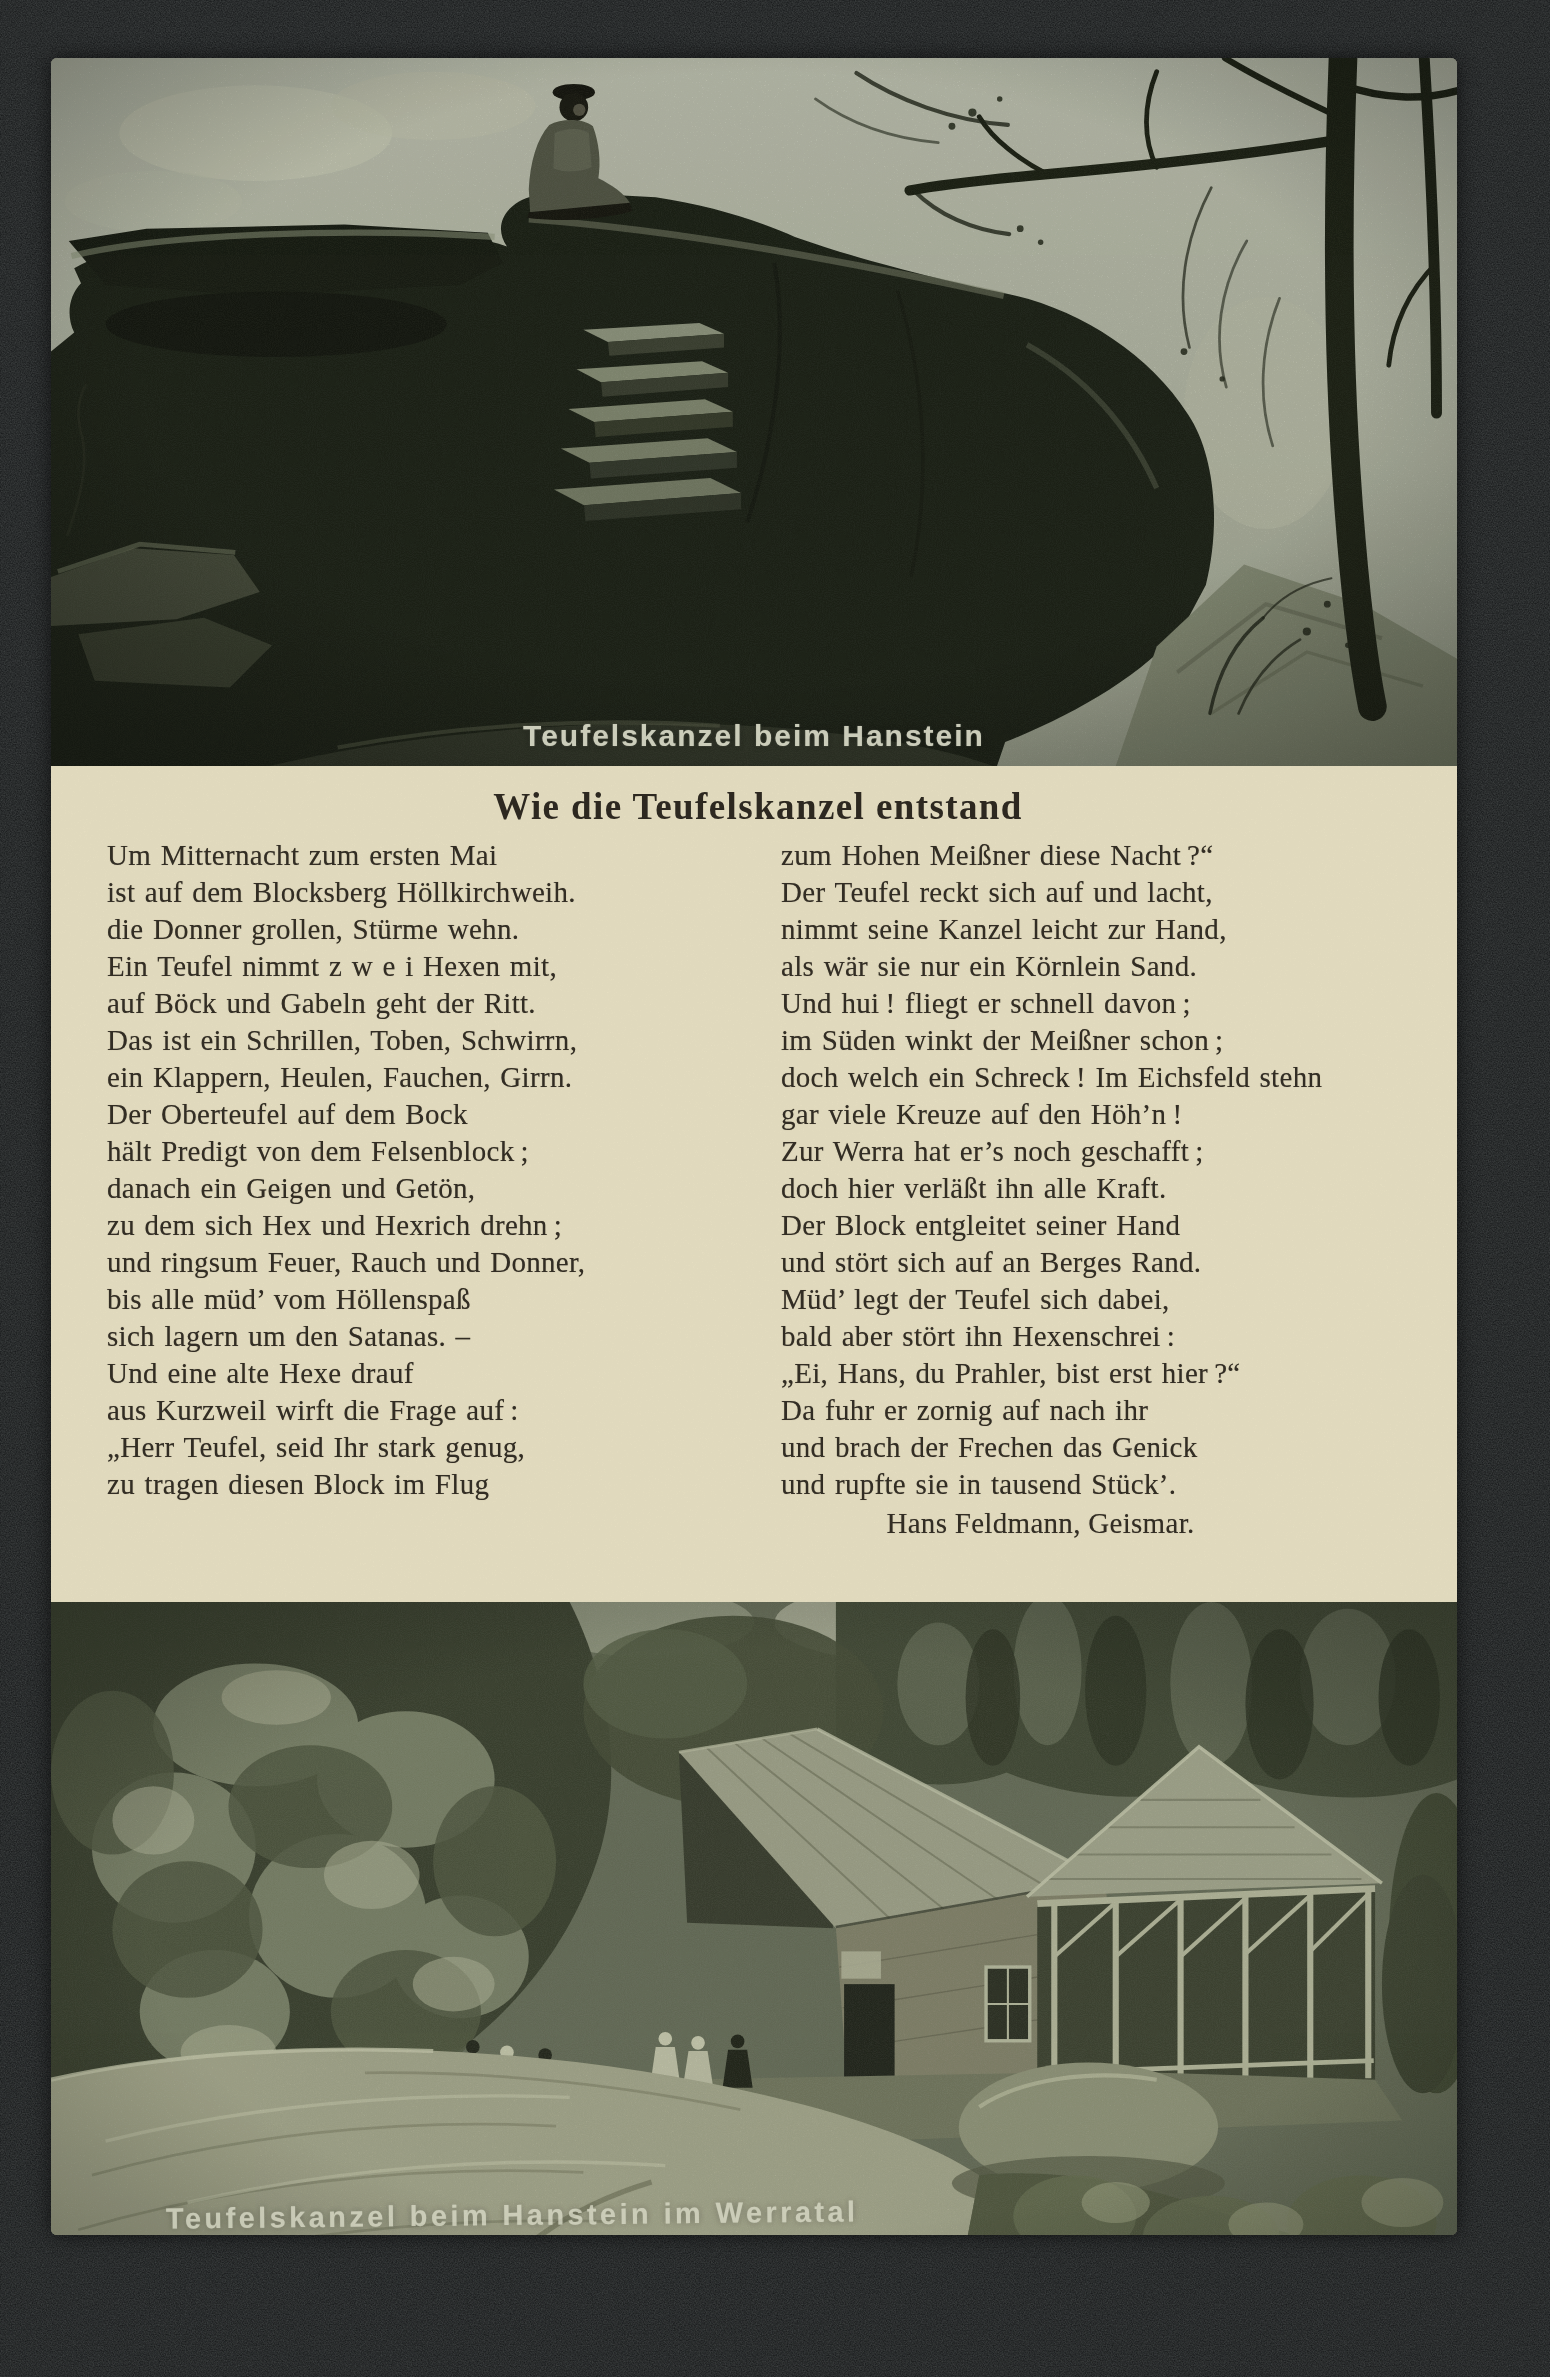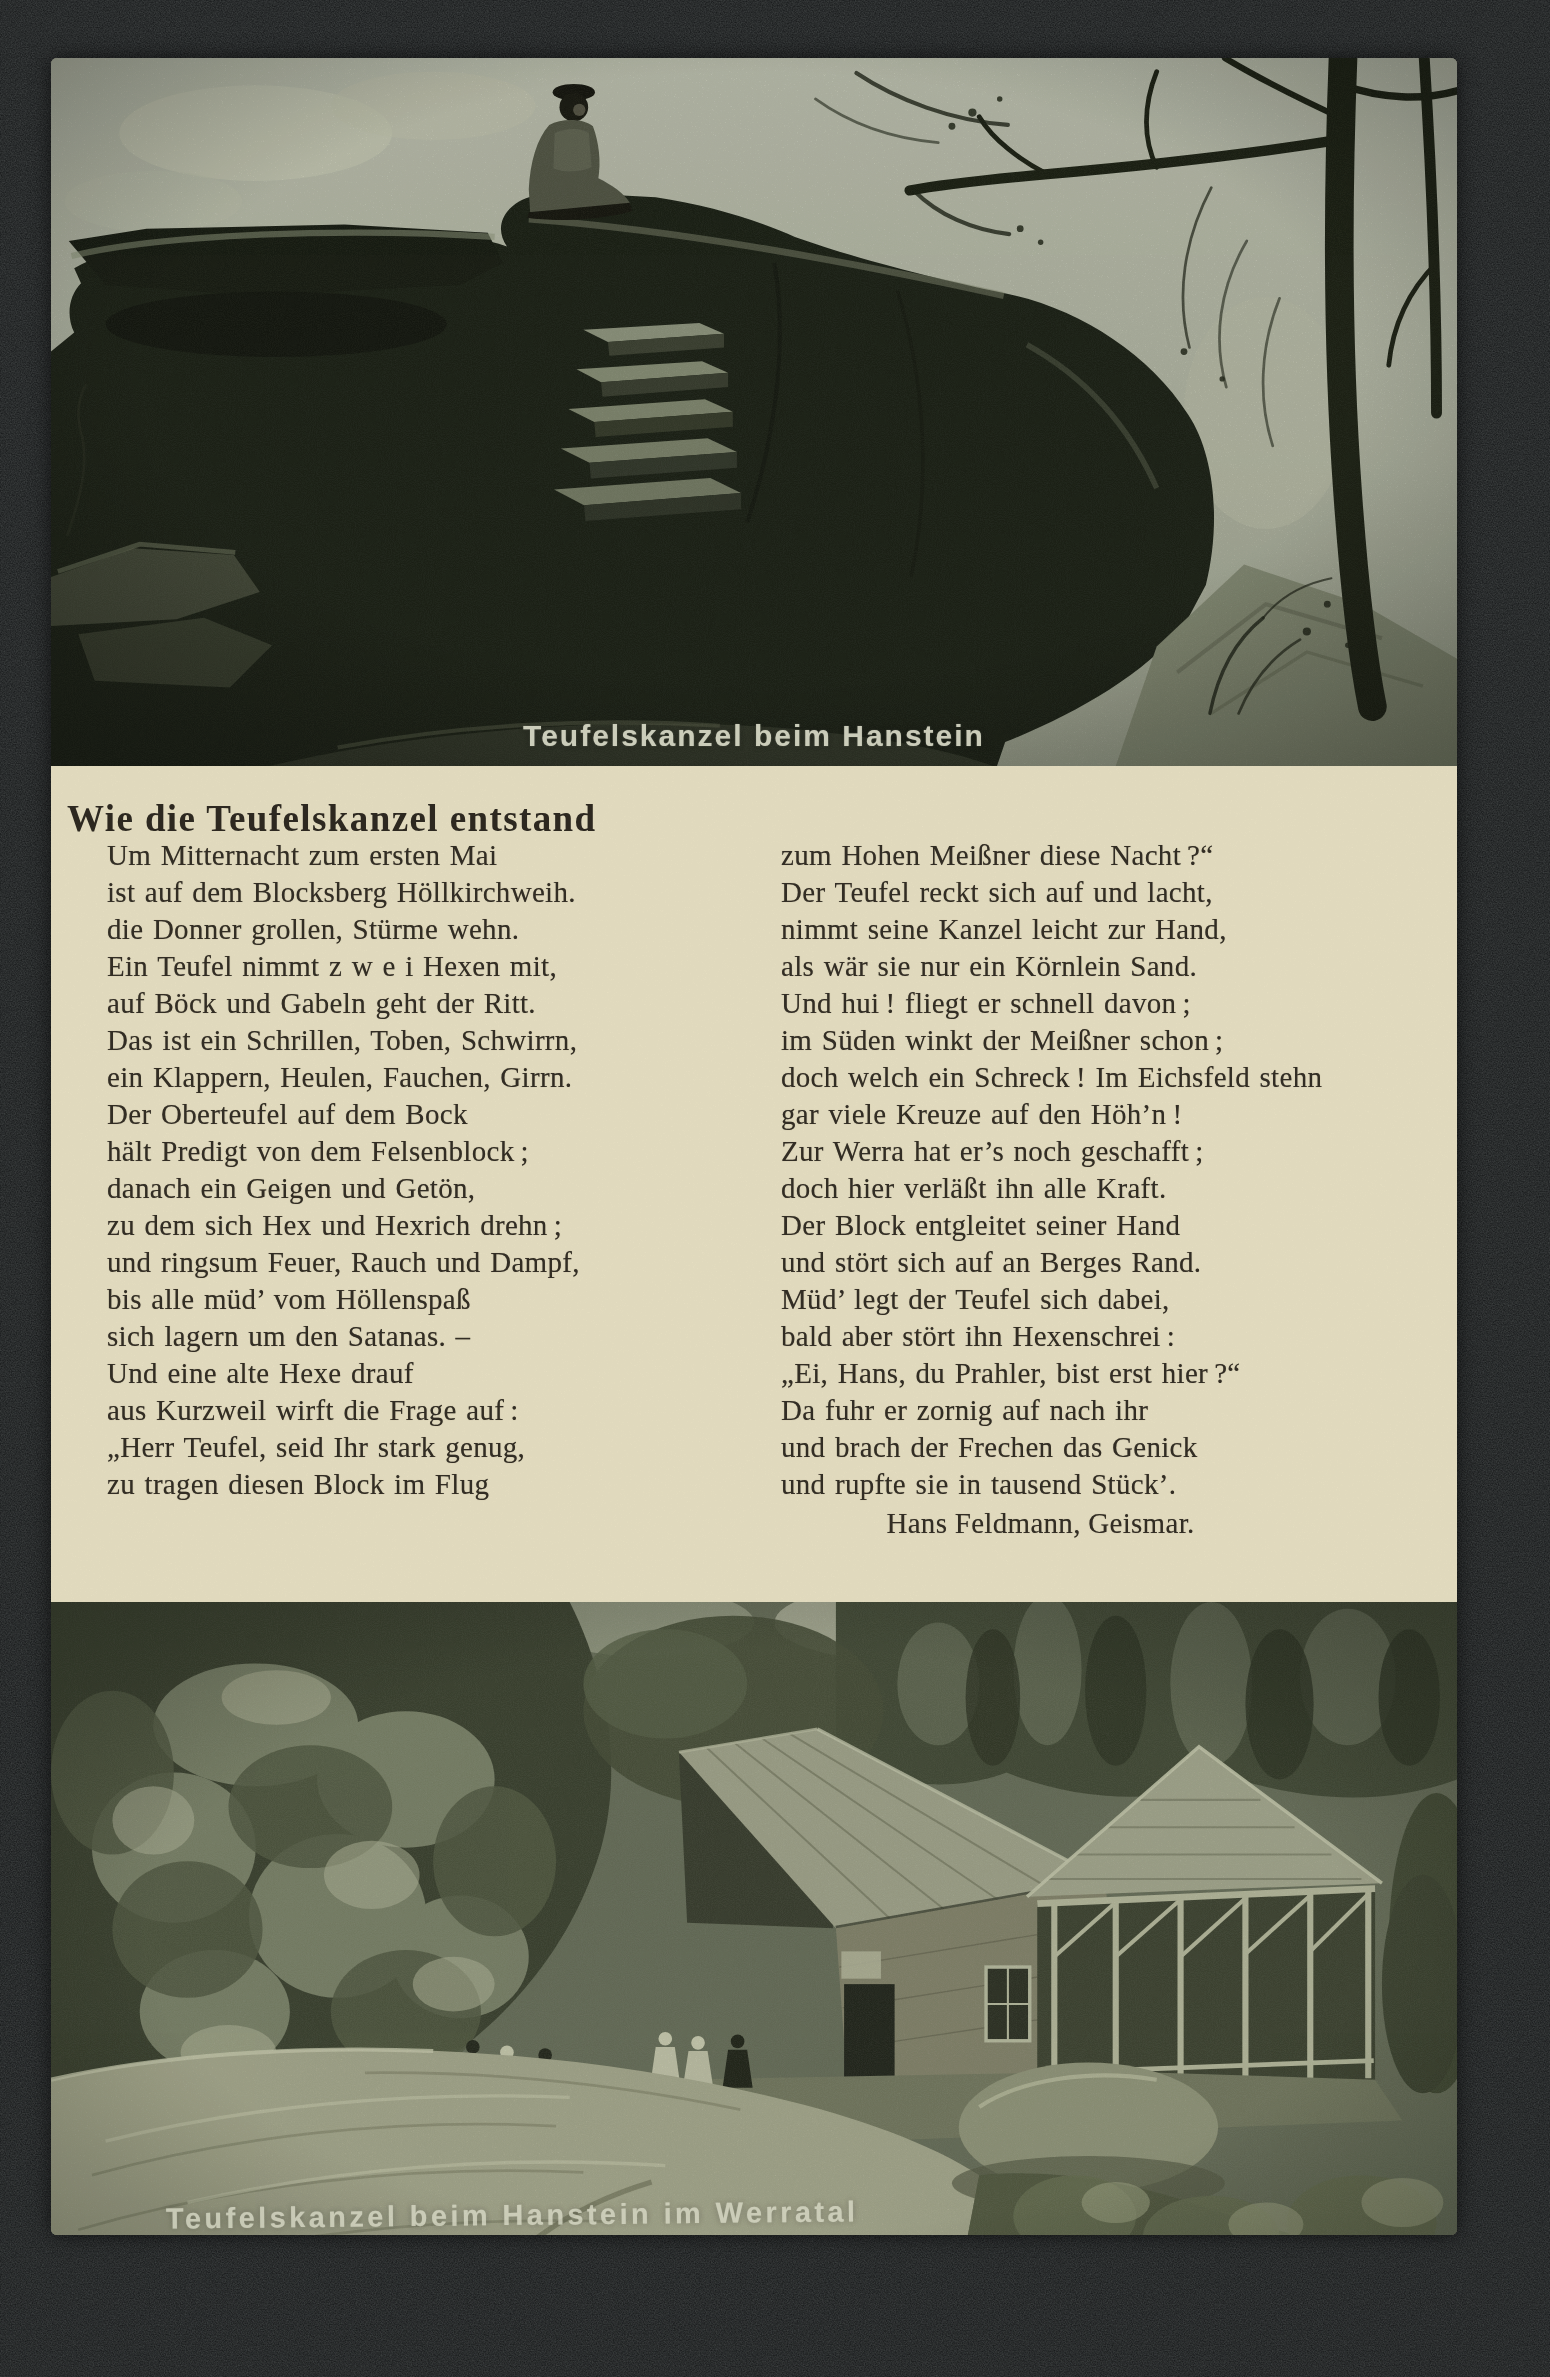--- a/index.html
+++ b/index.html
@@ -13,21 +13,21 @@
   .top-photo{top:0;height:708px;}
   .bottom-photo{top:1544px;height:681px;}
   .scene{position:absolute;left:0;top:0;width:100%;height:100%;display:block;}
   .photo-caption{position:absolute;font-family:"Liberation Sans","DejaVu Sans",sans-serif;
                  font-weight:bold;color:#e3e4d1;letter-spacing:2px;
                  text-shadow:0 0 1.4px rgba(235,235,215,.4),0 0 6.8px rgba(0,0,0,.35);}
   .top-caption{left:0;right:0;top:661px;text-align:center;font-size:30px;opacity:.92;}
   .bottom-caption{left:115px;top:597px;font-size:29px;opacity:.78;letter-spacing:3.4px;
                   transform:rotate(-.6deg);}
   .text-band{position:absolute;left:0;top:708px;width:1406px;height:836px;color:#332d24;}
-  .poem-title{position:absolute;top:15px;left:0;width:100%;margin:16px;
+  .poem-title{position:absolute;top:15px;left:0;width:100%;margin:4px;text-align:center;
               font-size:37px;font-weight:bold;letter-spacing:1.4px;color:#2d2820;}
   .poem-col{position:absolute;top:71px;font-size:29px;line-height:37px;letter-spacing:0.3px;
             word-spacing:2px;white-space:nowrap;text-shadow:0 0 0.7px rgba(51,45,36,.45);}
   .col-left{left:56px;width:655px;}
   .col-right{left:730px;width:635px;}
   .poem-line{white-space:nowrap;}
   .signature{position:absolute;top:741px;left:730px;width:519px;text-align:center;
              font-size:29px;letter-spacing:0.3px;text-shadow:0 0 0.7px rgba(51,45,36,.45);}
   .card-grain{position:absolute;left:0;top:0;width:1406px;height:2225px;pointer-events:none;}
 </style>
@@ -169,21 +169,21 @@
           <div class="poem-line">ist auf dem Blocksberg Höllkirchweih.</div>
           <div class="poem-line">die Donner grollen, Stürme wehn.</div>
           <div class="poem-line">Ein Teufel nimmt z w e i Hexen mit,</div>
           <div class="poem-line">auf Böck und Gabeln geht der Ritt.</div>
           <div class="poem-line">Das ist ein Schrillen, Toben, Schwirrn,</div>
           <div class="poem-line">ein Klappern, Heulen, Fauchen, Girrn.</div>
           <div class="poem-line">Der Oberteufel auf dem Bock</div>
           <div class="poem-line">hält Predigt von dem Felsenblock ;</div>
           <div class="poem-line">danach ein Geigen und Getön,</div>
           <div class="poem-line">zu dem sich Hex und Hexrich drehn ;</div>
-          <div class="poem-line">und ringsum Feuer, Rauch und Dampf,</div>
+          <div class="poem-line">und ringsum Feuer, Rauch und Donner,</div>
           <div class="poem-line">bis alle müd’ vom Höllenspaß</div>
           <div class="poem-line">sich lagern um den Satanas. –</div>
           <div class="poem-line">Und eine alte Hexe drauf</div>
           <div class="poem-line">aus Kurzweil wirft die Frage auf :</div>
           <div class="poem-line">„Herr Teufel, seid Ihr stark genug,</div>
           <div class="poem-line">zu tragen diesen Block im Flug</div>
         </div>
       <div class="poem-col col-right">
           <div class="poem-line">zum Hohen Meißner diese Nacht ?“</div>
           <div class="poem-line">Der Teufel reckt sich auf und lacht,</div>

